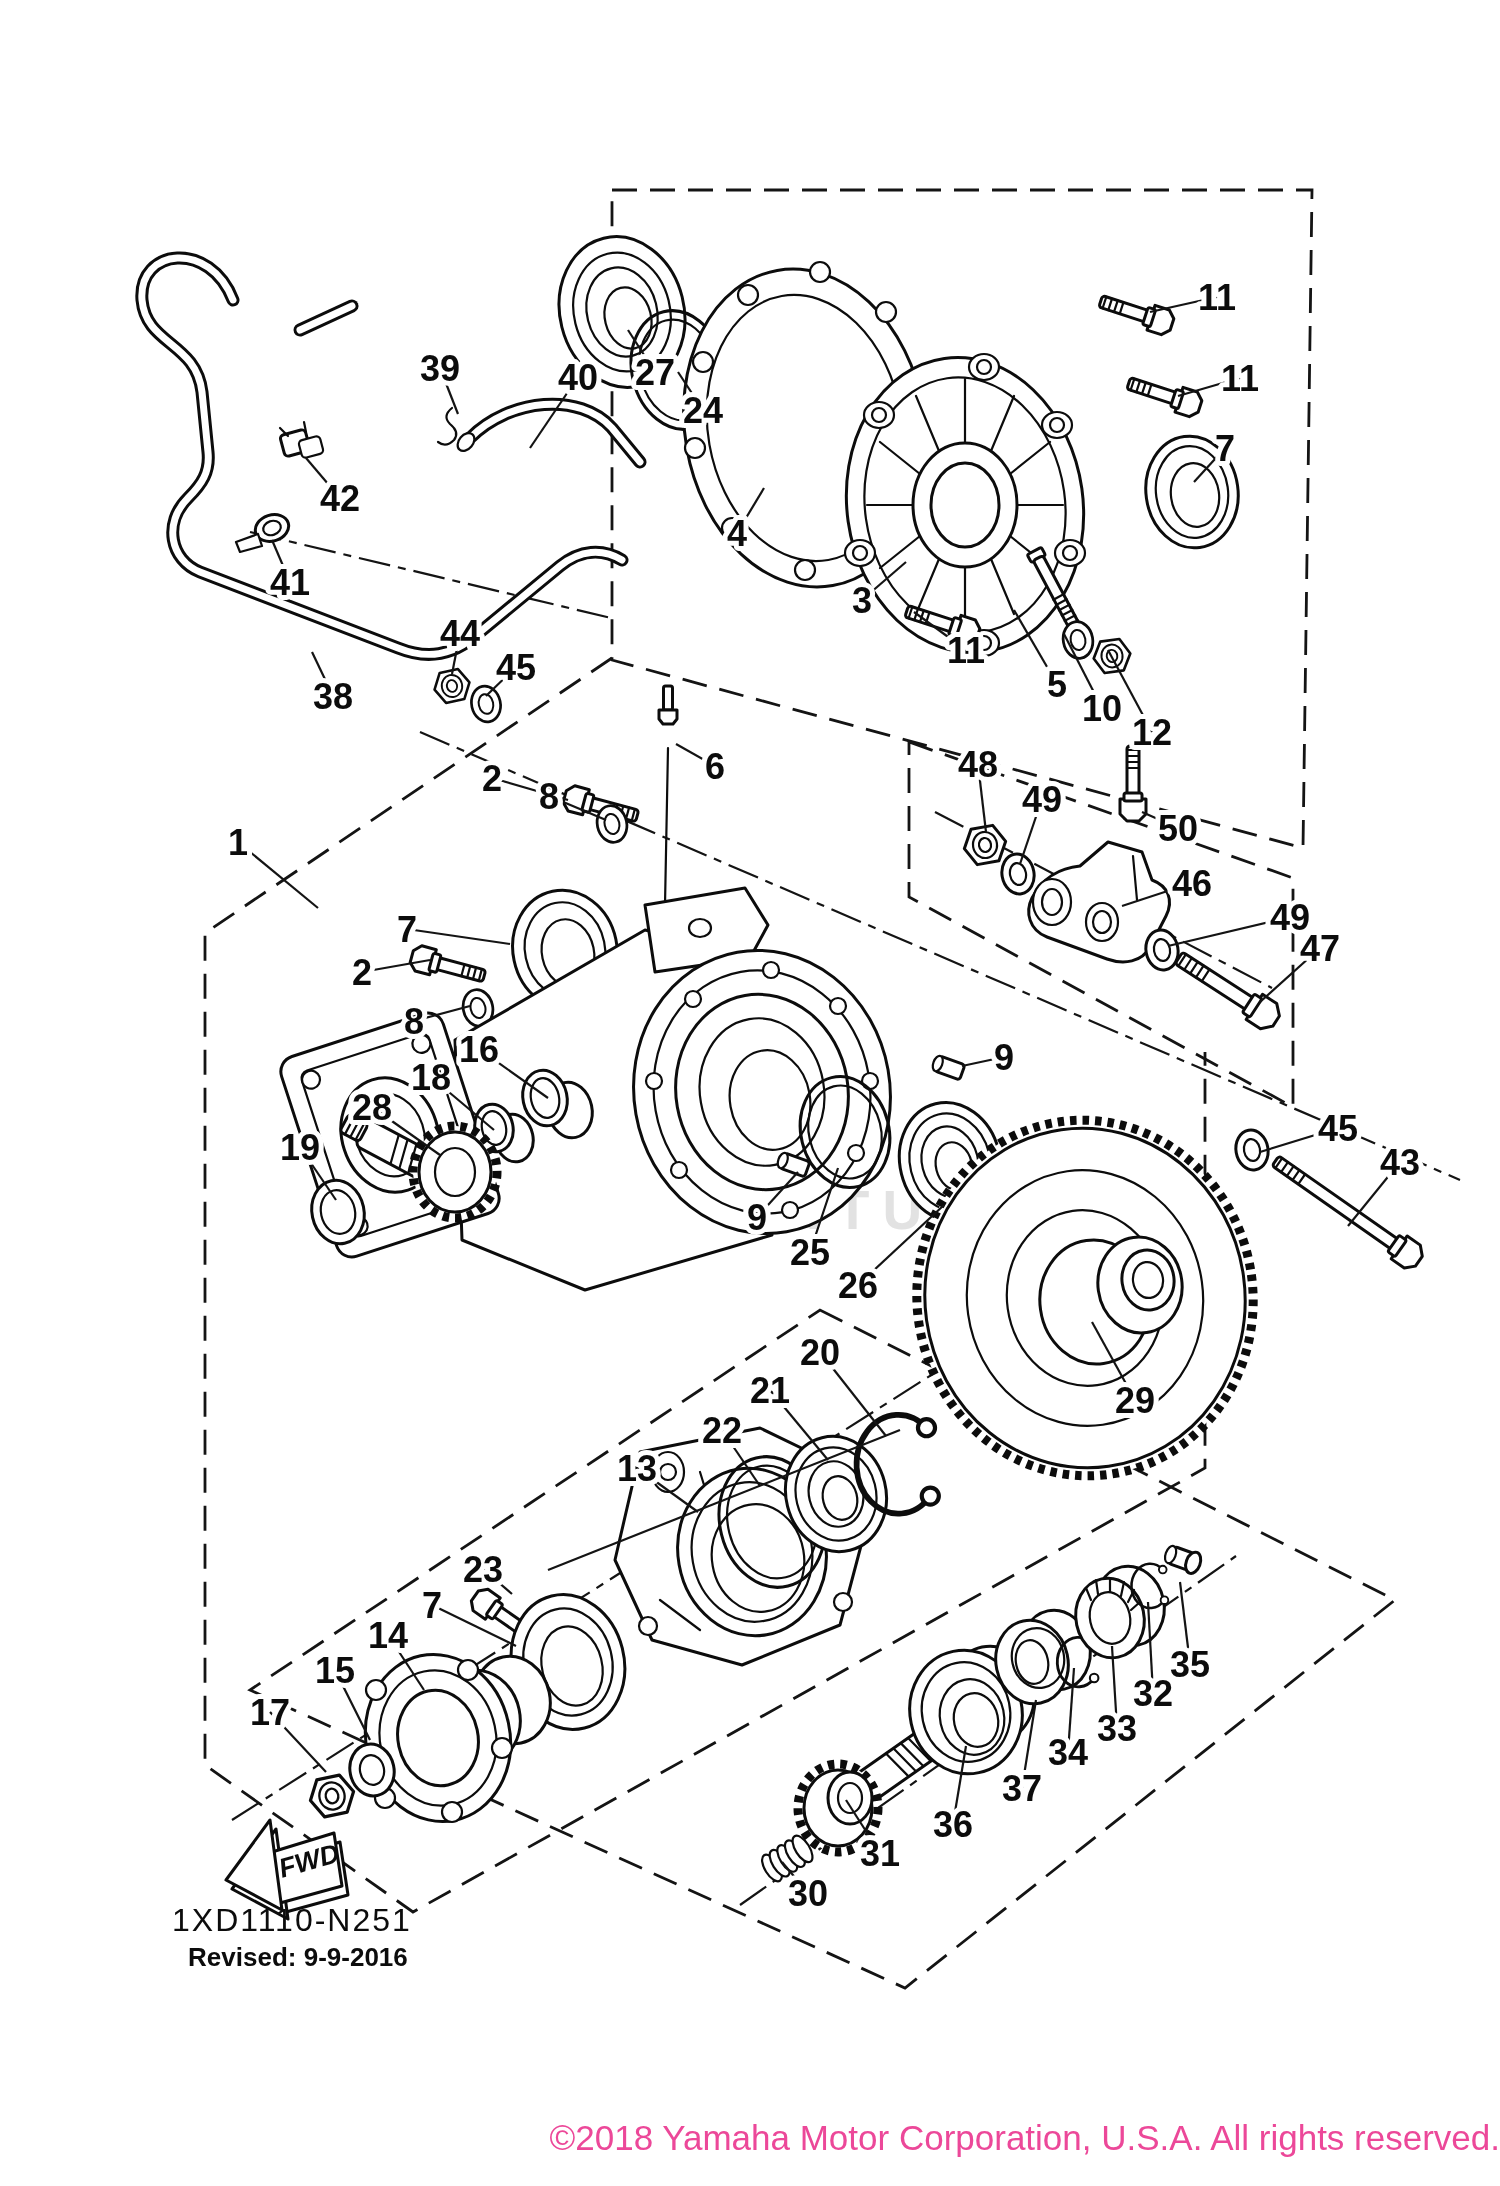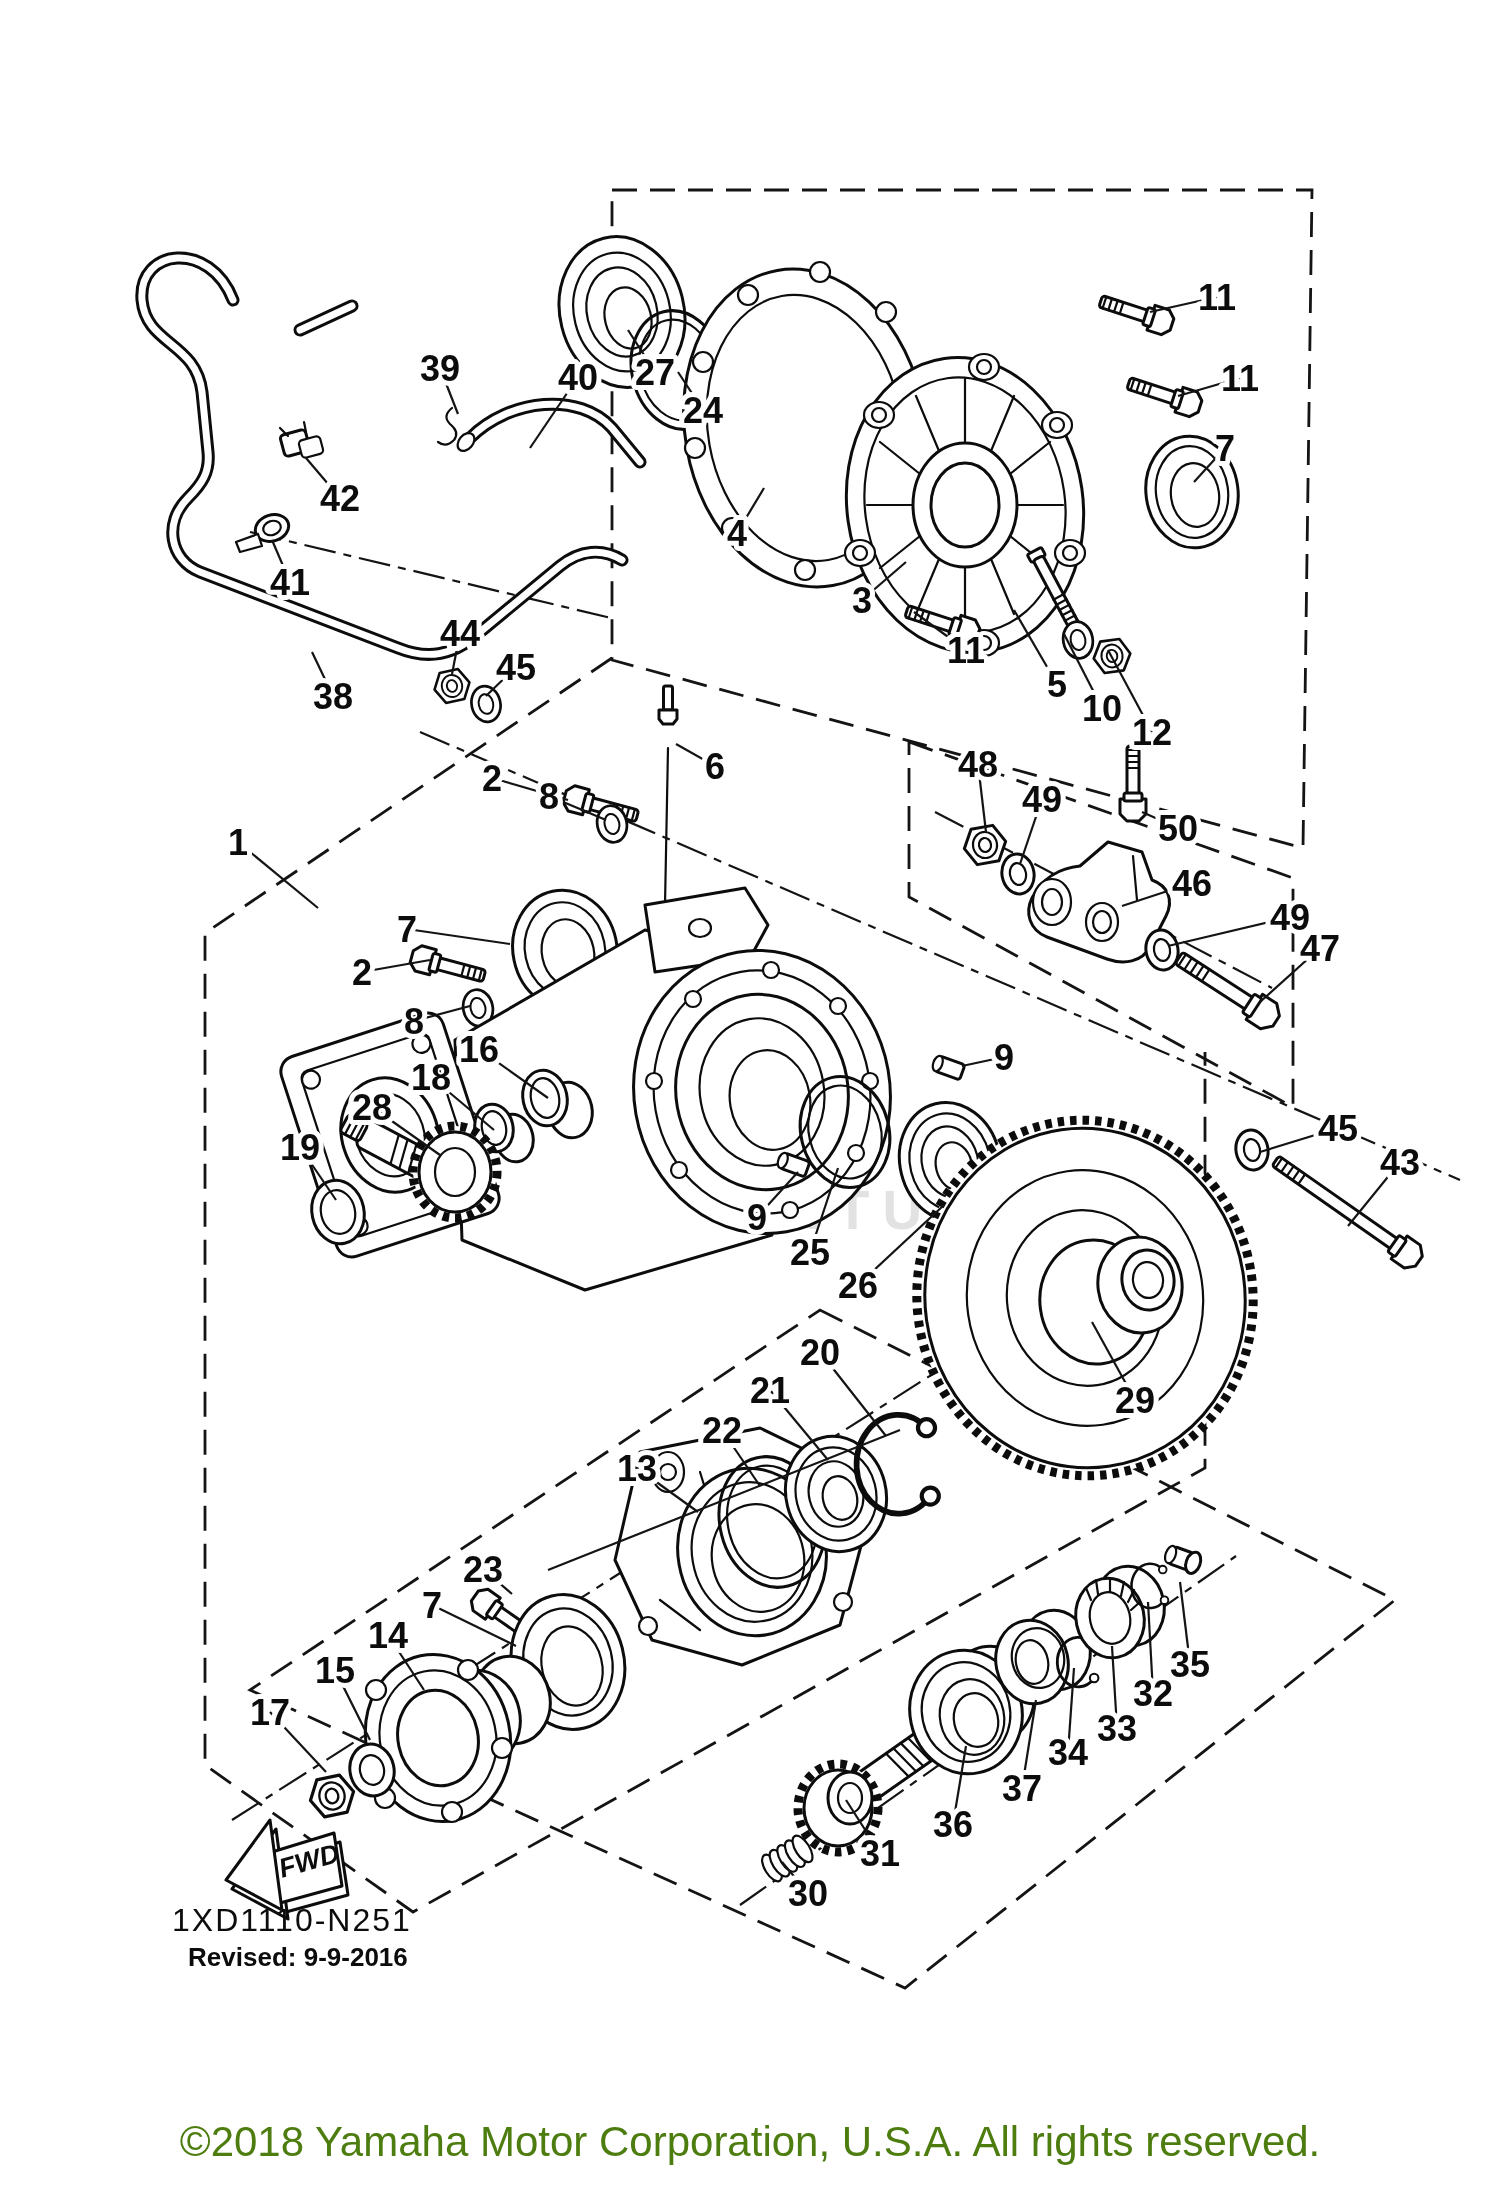--- a/index.html
+++ b/index.html
@@ -25,22 +25,22 @@
   .fwdtxt{font:italic bold 27px "Liberation Sans",sans-serif;fill:#0c0c0c;}
   
   .watermark{
     position:absolute;left:482px;top:1178px;z-index:1;
     font-weight:bold;font-size:55px;letter-spacing:13px;color:#e2e2e2;white-space:nowrap;
   }
   .stamp{position:absolute;left:172px;top:1902px;z-index:3;color:#0c0c0c;}
   .stamp .code{font-size:32px;letter-spacing:2px;font-weight:normal;}
   .stamp .rev{font-size:26px;font-weight:bold;margin-top:3px;margin-left:12px;text-align:center;}
   .copyright{
-    position:absolute;left:0;right:0;top:2118px;z-index:3;text-align:center;
-    font-size:42px;color:#4d7c0f;white-space:nowrap;
+    position:absolute;left:0;right:0;top:2118px;z-index:3;text-align:right;
+    font-size:35px;color:#ec4899;white-space:nowrap;
   }
   .renderedby{
     position:absolute;left:0;right:0;top:2152px;z-index:4;text-align:center;
     font-size:19px;color:#1c1c1c;
   }
 </style>
 </head>
 <body>
 
 <div class="canvas">

